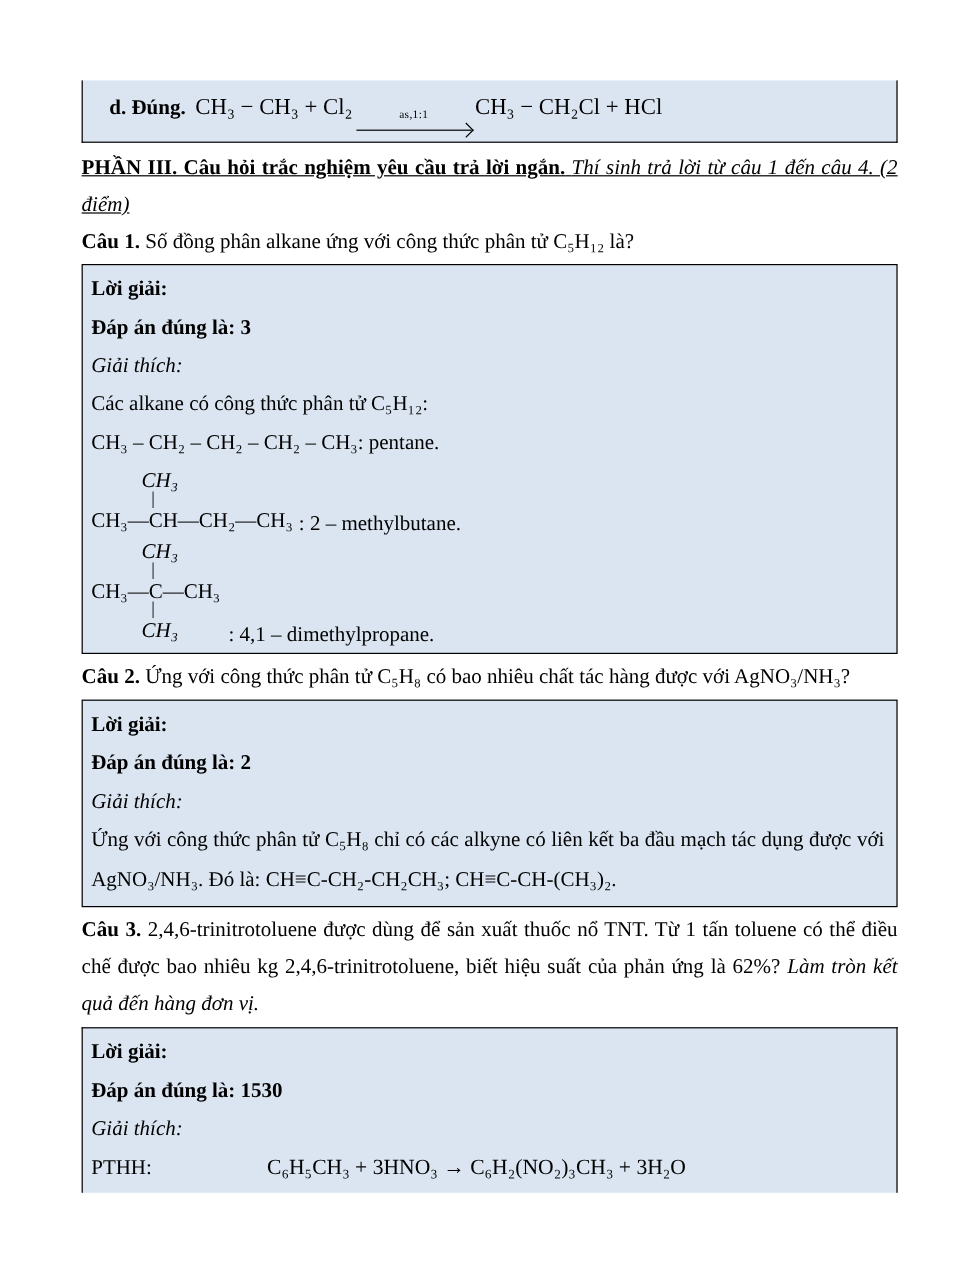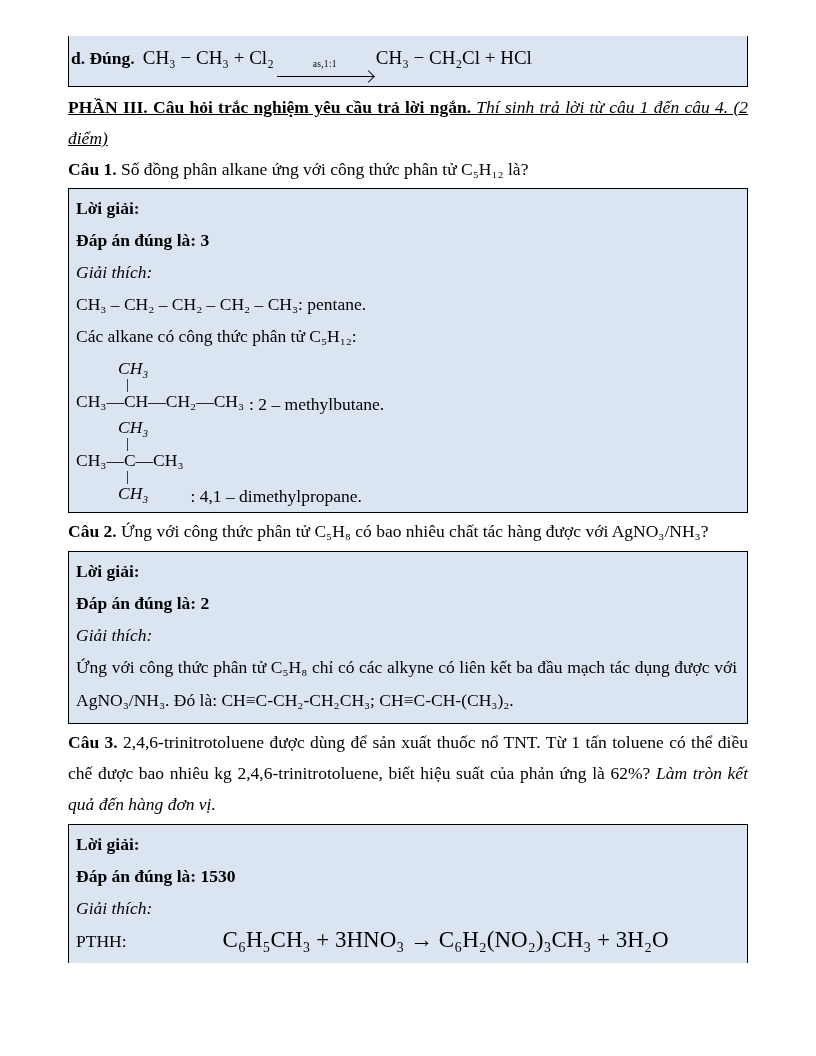--- a/index.html
+++ b/index.html
@@ -15,23 +15,23 @@
     color: #000000;
   }
   .content { position: absolute; left: 68px; top: 0; width: 680px; }
 
   .solution-box {
     background: #dbe5f1;
     border: 1.6px solid #000000;
     padding: 3px 10px 6px 7px;
   }
   .top-box {
-    margin-top: 36px;
+    margin-top: 67px;
     border-top: none;
-    padding: 8px 10px 9px 2px;
+    padding: 8px 10px 9px 22px;
     line-height: 28px;
     white-space: nowrap;
   }
   .bottom-cut { border-bottom: none; }
 
   .b { font-weight: bold; }
   .i { font-style: italic; }
 
   .para { margin: 0; text-align: justify; line-height: 31px; }
   .head-para { margin-top: 5px; text-decoration: underline; }
@@ -65,21 +65,21 @@
 
   .struct { line-height: 19px; margin: 7px 0 3px 0; }
   .s-top   { margin-left: 42px; font-style: italic; }
   .s-bond  { margin-left: 50px; height: 14px; line-height: 12px; font-size: 15px; }
   .s-chain { }
   .s-cap   { position: relative; top: 3px; margin-left: 5px; }
   .s-cap2  { margin-left: 42px; }
   .s-bottomline { }
 
   .pthh-line { line-height: 32px; }
-  .pthh-eq { margin-left: 96px; font-size: 23px; }
+  .pthh-eq { margin-left: 96px; font-size: 18px; }
 </style>
 </head>
 <body>
 
 <div class="page">
   <div class="content">
 
     <div class="solution-box top-box">
       <span class="b">d. Đúng.</span><span class="eq"><span>CH₃ − CH₃ + Cl₂</span><span class="arrow">
             <span class="arrow-label">as,1:1</span>
@@ -94,22 +94,22 @@
 
     <p class="para q-para">
       <span class="b">Câu 1.</span>
       <span>Số đồng phân alkane ứng với công thức phân tử C₅H₁₂ là?</span>
     </p>
 
     <div class="solution-box">
       <div class="line b">Lời giải:</div>
       <div class="line b">Đáp án đúng là: 3</div>
       <div class="line i">Giải thích:</div>
+      <div class="line">Các alkane có công thức phân tử C₅H₁₂:</div>
       <div class="line">CH₃ – CH₂ – CH₂ – CH₂ – CH₃: pentane.</div>
-      <div class="line">Các alkane có công thức phân tử C₅H₁₂:</div>
 
       <div class="struct">
         <div class="s-top">CH₃</div>
         <div class="s-bond">|</div>
         <div class="s-chain"><span>CH₃—CH—CH₂—CH₃</span><span class="s-cap">: 2 – methylbutane.</span></div>
       </div>
 
       <div class="struct">
         <div class="s-top">CH₃</div>
         <div class="s-bond">|</div>

